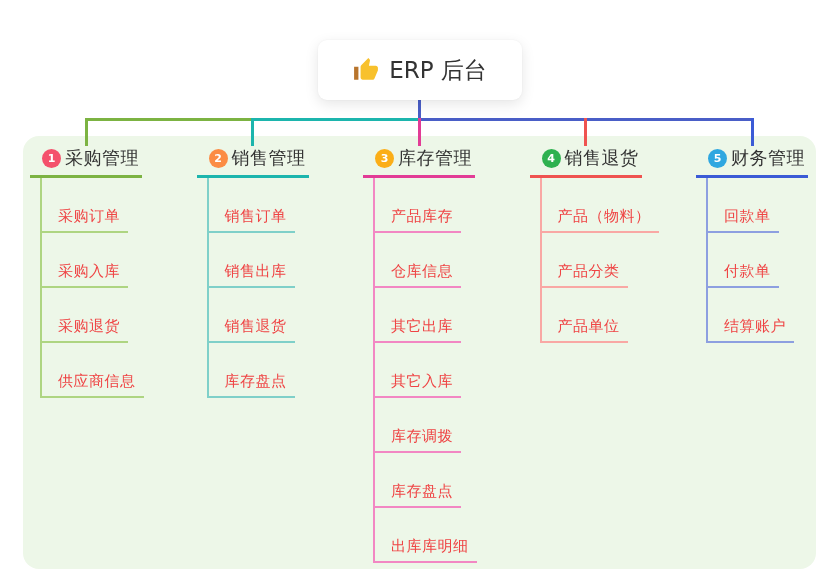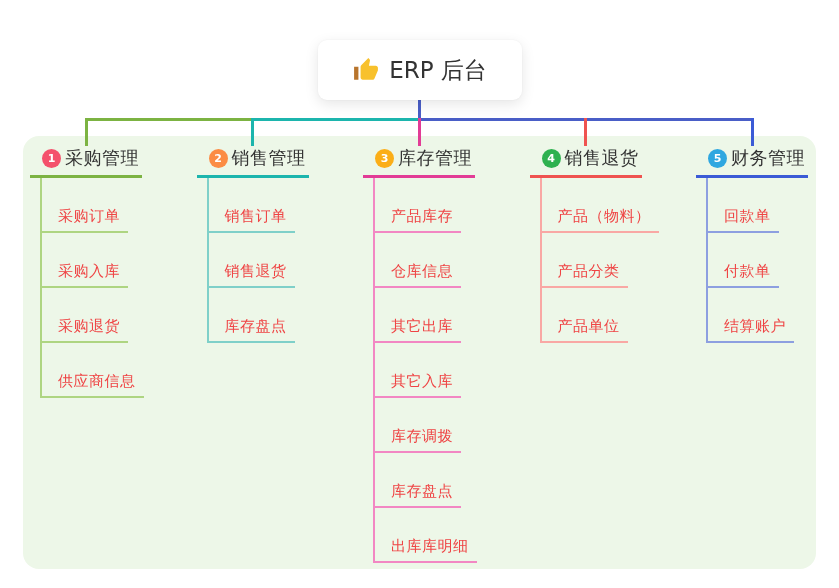--- a/index.html
+++ b/index.html
@@ -83,20 +83,21 @@
           <div class="child">供应商信息</div>
         </div>
       </div>
       <div class="branch" style="left: 196.5px; --line: #1CB5AD; --cline: #7FD0C9; --badge: #FB8C44;">
         <div class="branch-title">
           <span class="badge">2</span>
           <span class="branch-label">销售管理</span>
         </div>
         <div class="children">
           <div class="child">销售订单</div>
+          <div class="child">销售出库</div>
           <div class="child">销售退货</div>
           <div class="child">库存盘点</div>
         </div>
       </div>
       <div class="branch" style="left: 363px; --line: #E23C96; --cline: #F287C3; --badge: #FBAE17;">
         <div class="branch-title">
           <span class="badge">3</span>
           <span class="branch-label">库存管理</span>
         </div>
         <div class="children">

